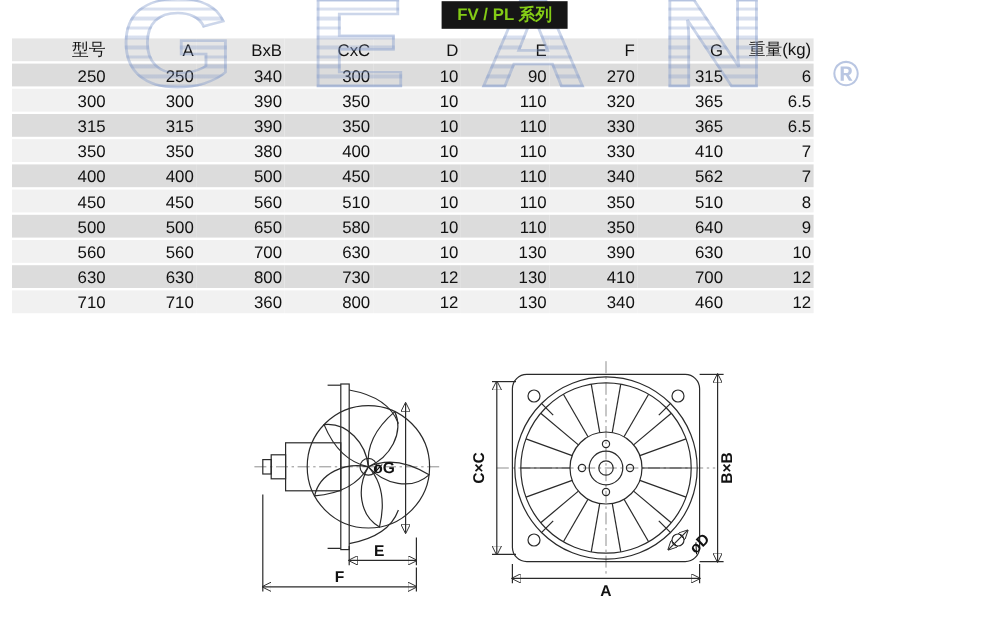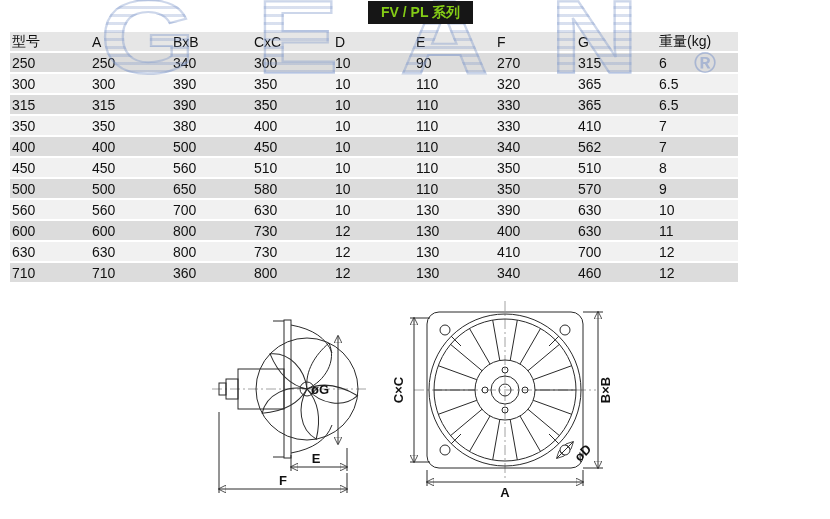--- a/index.html
+++ b/index.html
@@ -28,23 +28,23 @@
   .series-badge {
     position:absolute; left:368px; top:1px; z-index:6;
     background:#161616; color:#84cc16;
     font-size:14px; font-weight:bold;
     padding:3px 13px; line-height:17px;
   }
 
   
   .spec-table {
     position:absolute; left:10px; top:30px; z-index:1;
-    width:728px; table-layout:fixed;
+    width:668px; table-layout:fixed;
     border-collapse:separate; border-spacing:0 2px;
-    font-size:14px; text-align:left;
+    font-size:14px; text-align:right;
   }
   .spec-table col.model-col { width:80px; }
   .spec-table th, .spec-table td {
     height:19px; padding:0 2px; font-weight:normal;
     white-space:nowrap; overflow:hidden;
   }
   .spec-table thead tr { background:#e6e6e6; }
   .spec-table tbody tr:nth-child(odd)  { background:#dcdcdc; }
   .spec-table tbody tr:nth-child(even) { background:#f1f1f1; }
 
@@ -163,44 +163,33 @@
           <td>8</td>
         </tr>
         <tr>
           <td>500</td>
           <td>500</td>
           <td>650</td>
           <td>580</td>
           <td>10</td>
           <td>110</td>
           <td>350</td>
-          <td>570</td>
+          <td>640</td>
           <td>9</td>
         </tr>
         <tr>
           <td>560</td>
           <td>560</td>
           <td>700</td>
           <td>630</td>
           <td>10</td>
           <td>130</td>
           <td>390</td>
           <td>630</td>
           <td>10</td>
-        </tr>
-        <tr>
-          <td>600</td>
-          <td>600</td>
-          <td>800</td>
-          <td>730</td>
-          <td>12</td>
-          <td>130</td>
-          <td>400</td>
-          <td>630</td>
-          <td>11</td>
         </tr>
         <tr>
           <td>630</td>
           <td>630</td>
           <td>800</td>
           <td>730</td>
           <td>12</td>
           <td>130</td>
           <td>410</td>
           <td>700</td>

